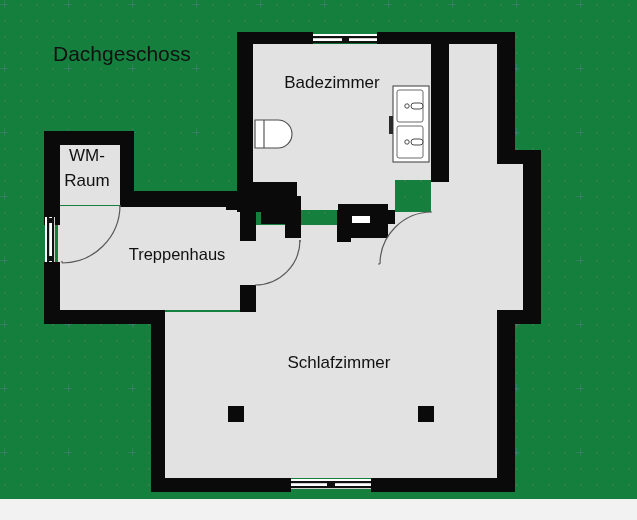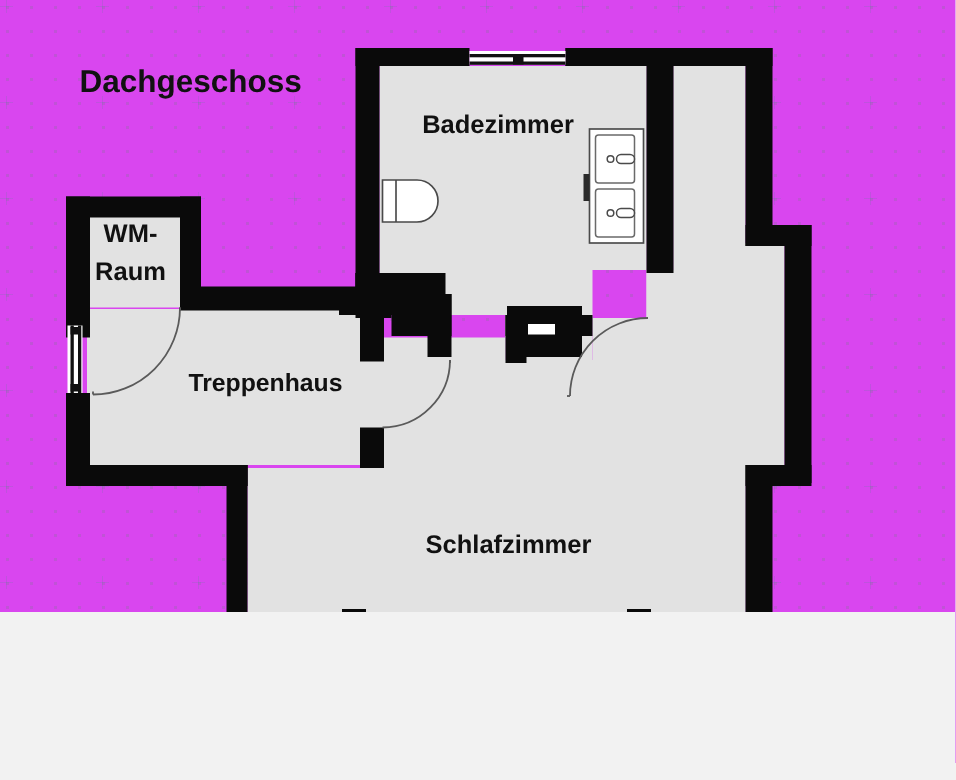--- a/index.html
+++ b/index.html
@@ -7,24 +7,23 @@
     margin: 0;
     padding: 0;
     background: #f2f2f2;
   }
   body {
     font-family: "Liberation Sans", sans-serif;
   }
   #floorplan-app {
     position: relative;
     width: 637px;
-    height: 408px;
-    background-color: #d946ef;
+    height: 499px;
+    background-color: #15803d;
     overflow: hidden;
-    font-weight: bold;
   }
   
   #grid-layer {
     position: absolute;
     inset: 0;
     background-image:
       radial-gradient(circle at 1px 1px, rgba(120,120,140,0.26) 1px, transparent 1.2px);
     background-size: 16px 16px;
     background-position: 4px 4px;
   }

